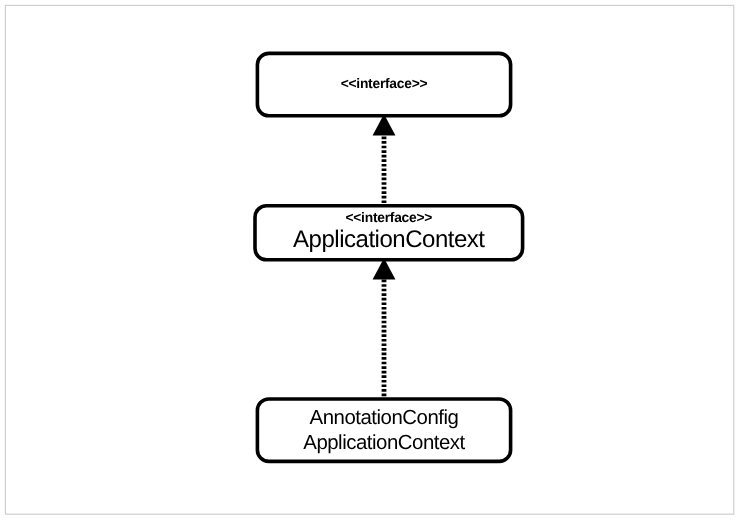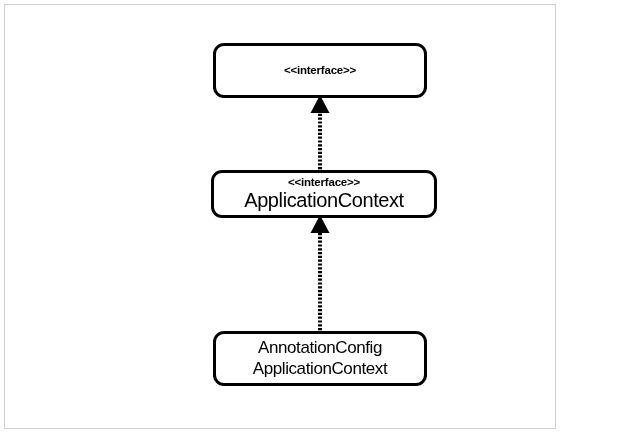--- a/index.html
+++ b/index.html
@@ -13,21 +13,21 @@
     height: 435px;
     font-family: "Liberation Sans", "DejaVu Sans", sans-serif;
     -webkit-font-smoothing: antialiased;
   }
 
   
   #diagram-canvas {
     position: absolute;
     left: 4px;
     top: 4px;
-    width: 552px;
+    width: 608px;
     height: 425px;
     box-sizing: border-box;
     background: #ffffff;
     border: 1px solid #cfcfcf;
     overflow: hidden;
   }
 
   
   .uml-box {
     position: absolute;

